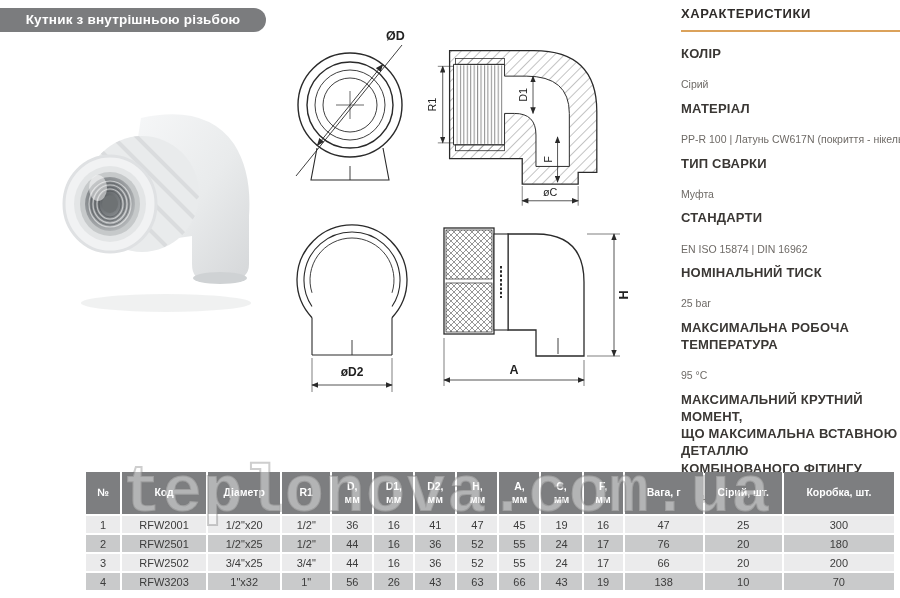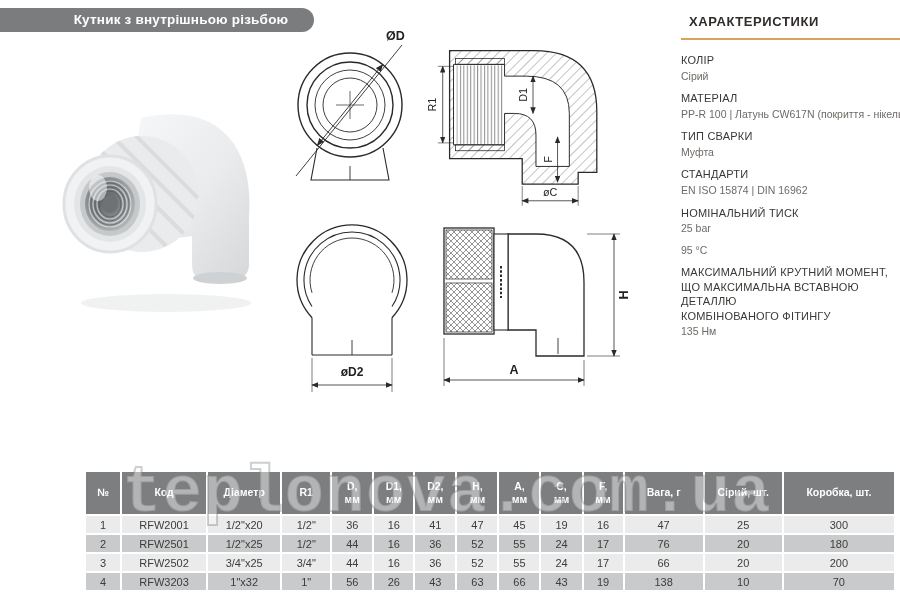--- a/index.html
+++ b/index.html
@@ -4,38 +4,38 @@
 <style>
   html,body{margin:0;padding:0;background:#fff;}
   .stage{
     position:relative;width:900px;height:598px;background:#fff;overflow:hidden;
     font-family:"Liberation Sans","DejaVu Sans",sans-serif;color:#333;
   }
   
   .title-banner{
     position:absolute;left:0;top:8px;width:266px;height:24px;line-height:24px;
     background:#7b7c7e;color:#fff;font-size:13.5px;font-weight:700;text-align:center;
-    border-radius:0 12px 12px 0;letter-spacing:.2px;padding-left:48px;
+    border-radius:0 12px 12px 0;letter-spacing:.2px;
   }
   
   .photo{position:absolute;left:46px;top:96px;}
   .drw1{position:absolute;left:286px;top:28px;}
   .drw2{position:absolute;left:428px;top:36px;}
   .drw3{position:absolute;left:286px;top:218px;}
   .drw4{position:absolute;left:436px;top:214px;}
   .drw text, .drw1 text, .drw2 text, .drw3 text, .drw4 text{
     font-family:"Liberation Sans","DejaVu Sans",sans-serif;fill:#222;
   }
   
   .specs{position:absolute;left:681px;top:6px;width:219px;}
-  .specs h2{margin:8px;font-size:13px;font-weight:700;letter-spacing:.6px;color:#2f2c2a;}
+  .specs h2{margin:0;font-size:13px;font-weight:700;letter-spacing:.6px;color:#2f2c2a;}
   .rule{height:2px;background:#dba25b;margin:9px 0 13px;width:100%;}
   .spec{margin-bottom:8px;}
-  .spec-label{font-size:11px;font-weight:400;color:#3a3734;line-height:1.32;letter-spacing:.2px;white-space:pre-line;}
-  .spec-value{font-size:10.5px;color:#6e6a66;line-height:1.3;margin-top:2px;white-space:nowrap;}
+  .spec-label{font-size:13px;font-weight:700;color:#3a3734;line-height:1.32;letter-spacing:.2px;white-space:pre-line;}
+  .spec-value{font-size:10.5px;color:#6e6a66;line-height:1.3;margin-top:16px;white-space:nowrap;}
   
   .tablewrap{position:absolute;left:84px;top:470px;width:812px;}
   table.dims{table-layout:fixed;width:812px;border-collapse:separate;border-spacing:2px;}
   table.dims th{
     background:#7d7e80;color:#fff;font-size:10.5px;font-weight:600;
     height:42px;vertical-align:middle;text-align:center;white-space:pre-line;line-height:1.25;padding:0;
   }
   table.dims td{
     font-size:11px;color:#3c3c3c;text-align:center;height:17px;padding:0;vertical-align:middle;
   }
@@ -217,20 +217,21 @@
         </div>
         <div class="spec">
           <div class="spec-label">СТАНДАРТИ</div>
           <div class="spec-value">EN ISO 15874 | DIN 16962</div>
         </div>
         <div class="spec">
           <div class="spec-label">НОМІНАЛЬНИЙ ТИСК</div>
           <div class="spec-value">25 bar</div>
         </div>
         <div class="spec">
+          <div class="spec-label">МАКСИМАЛЬНА РОБОЧА ТЕМПЕРАТУРА</div>
           <div class="spec-value">95 °C</div>
         </div>
         <div class="spec">
           <div class="spec-label">МАКСИМАЛЬНИЙ КРУТНИЙ МОМЕНТ,
 ЩО МАКСИМАЛЬНА ВСТАВНОЮ ДЕТАЛЛЮ
 КОМБІНОВАНОГО ФІТИНГУ</div>
           <div class="spec-value">135 Нм</div>
         </div>
       </div>
   </aside>

